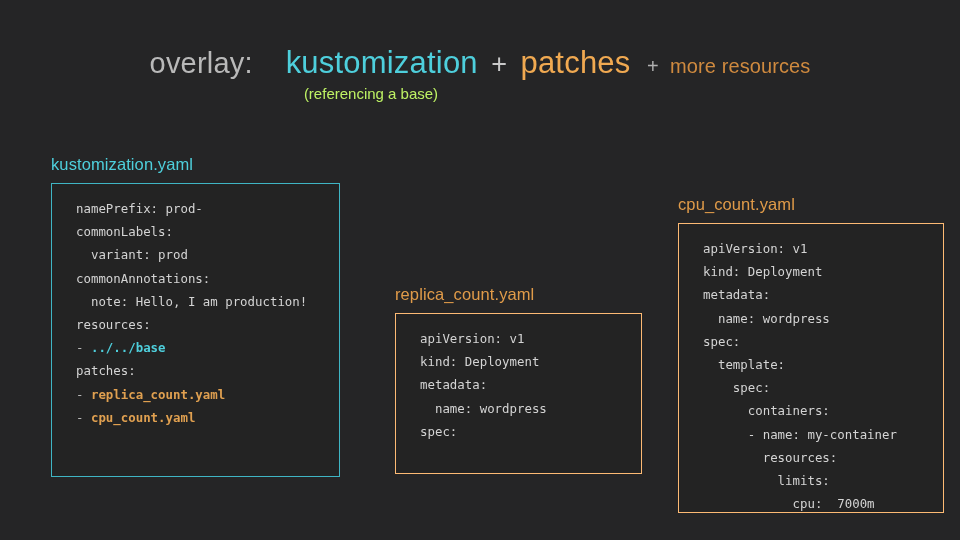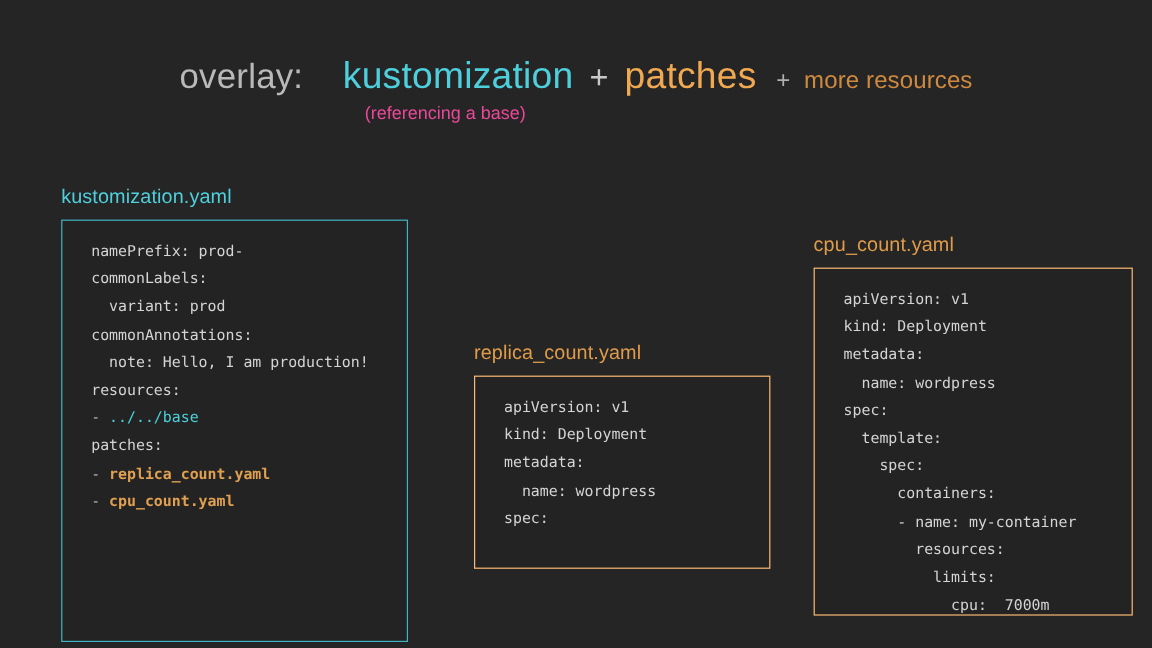--- a/index.html
+++ b/index.html
@@ -54,21 +54,21 @@
     margin: 0 7px 0 12px;
   }
   .t-more {
     font-size: 20px;
     color: #cf8a3f;
     letter-spacing: .1px;
   }
   #subtitle {
     margin-top: 7px;
     font-size: 15px;
-    color: #ec4899;
+    color: #bef264;
     text-align: center;
     padding-right: 218px;
   }
 
   
   .card { position: absolute; padding-left: 24px; }
   .card-label {
     font-size: 16.5px;
     letter-spacing: .1px;
     margin-bottom: 9px;
@@ -85,26 +85,26 @@
     line-height: 23.2px;
     color: #d4d4d4;
     padding: 13px 0 13px 0;
     white-space: pre;
   }
   .box-cyan   { border: 1px solid #3fb5c4; }
   .box-orange { border: 1px solid #fdba74; }
 
   .code-line { padding-left: 24px; white-space: pre; }
   .tok-dash   { color: #b7b7b7; }
-  .tok-cyan   { color: #4ecfdc; font-weight: normal; margin-top: 14px; }
+  .tok-cyan   { color: #4ecfdc; font-weight: bold; margin-top: 14px; }
   .tok-orange { color: #e0a050; font-weight: bold; }
 
   
   #card-kustomization { left: 27px;  top: 155px; }
-  #card-kustomization .code-box { width: 289px; height: 352px; }
+  #card-kustomization .code-box { width: 289px; height: 294px; }
 
   #card-replica { left: 371px; top: 285px; }
   #card-replica .code-box { width: 247px; height: 161px; }
 
   #card-cpu { left: 654px; top: 195px; }
   #card-cpu .code-box { width: 266px; height: 290px; }
 </style>
 </head>
 <body>
 

